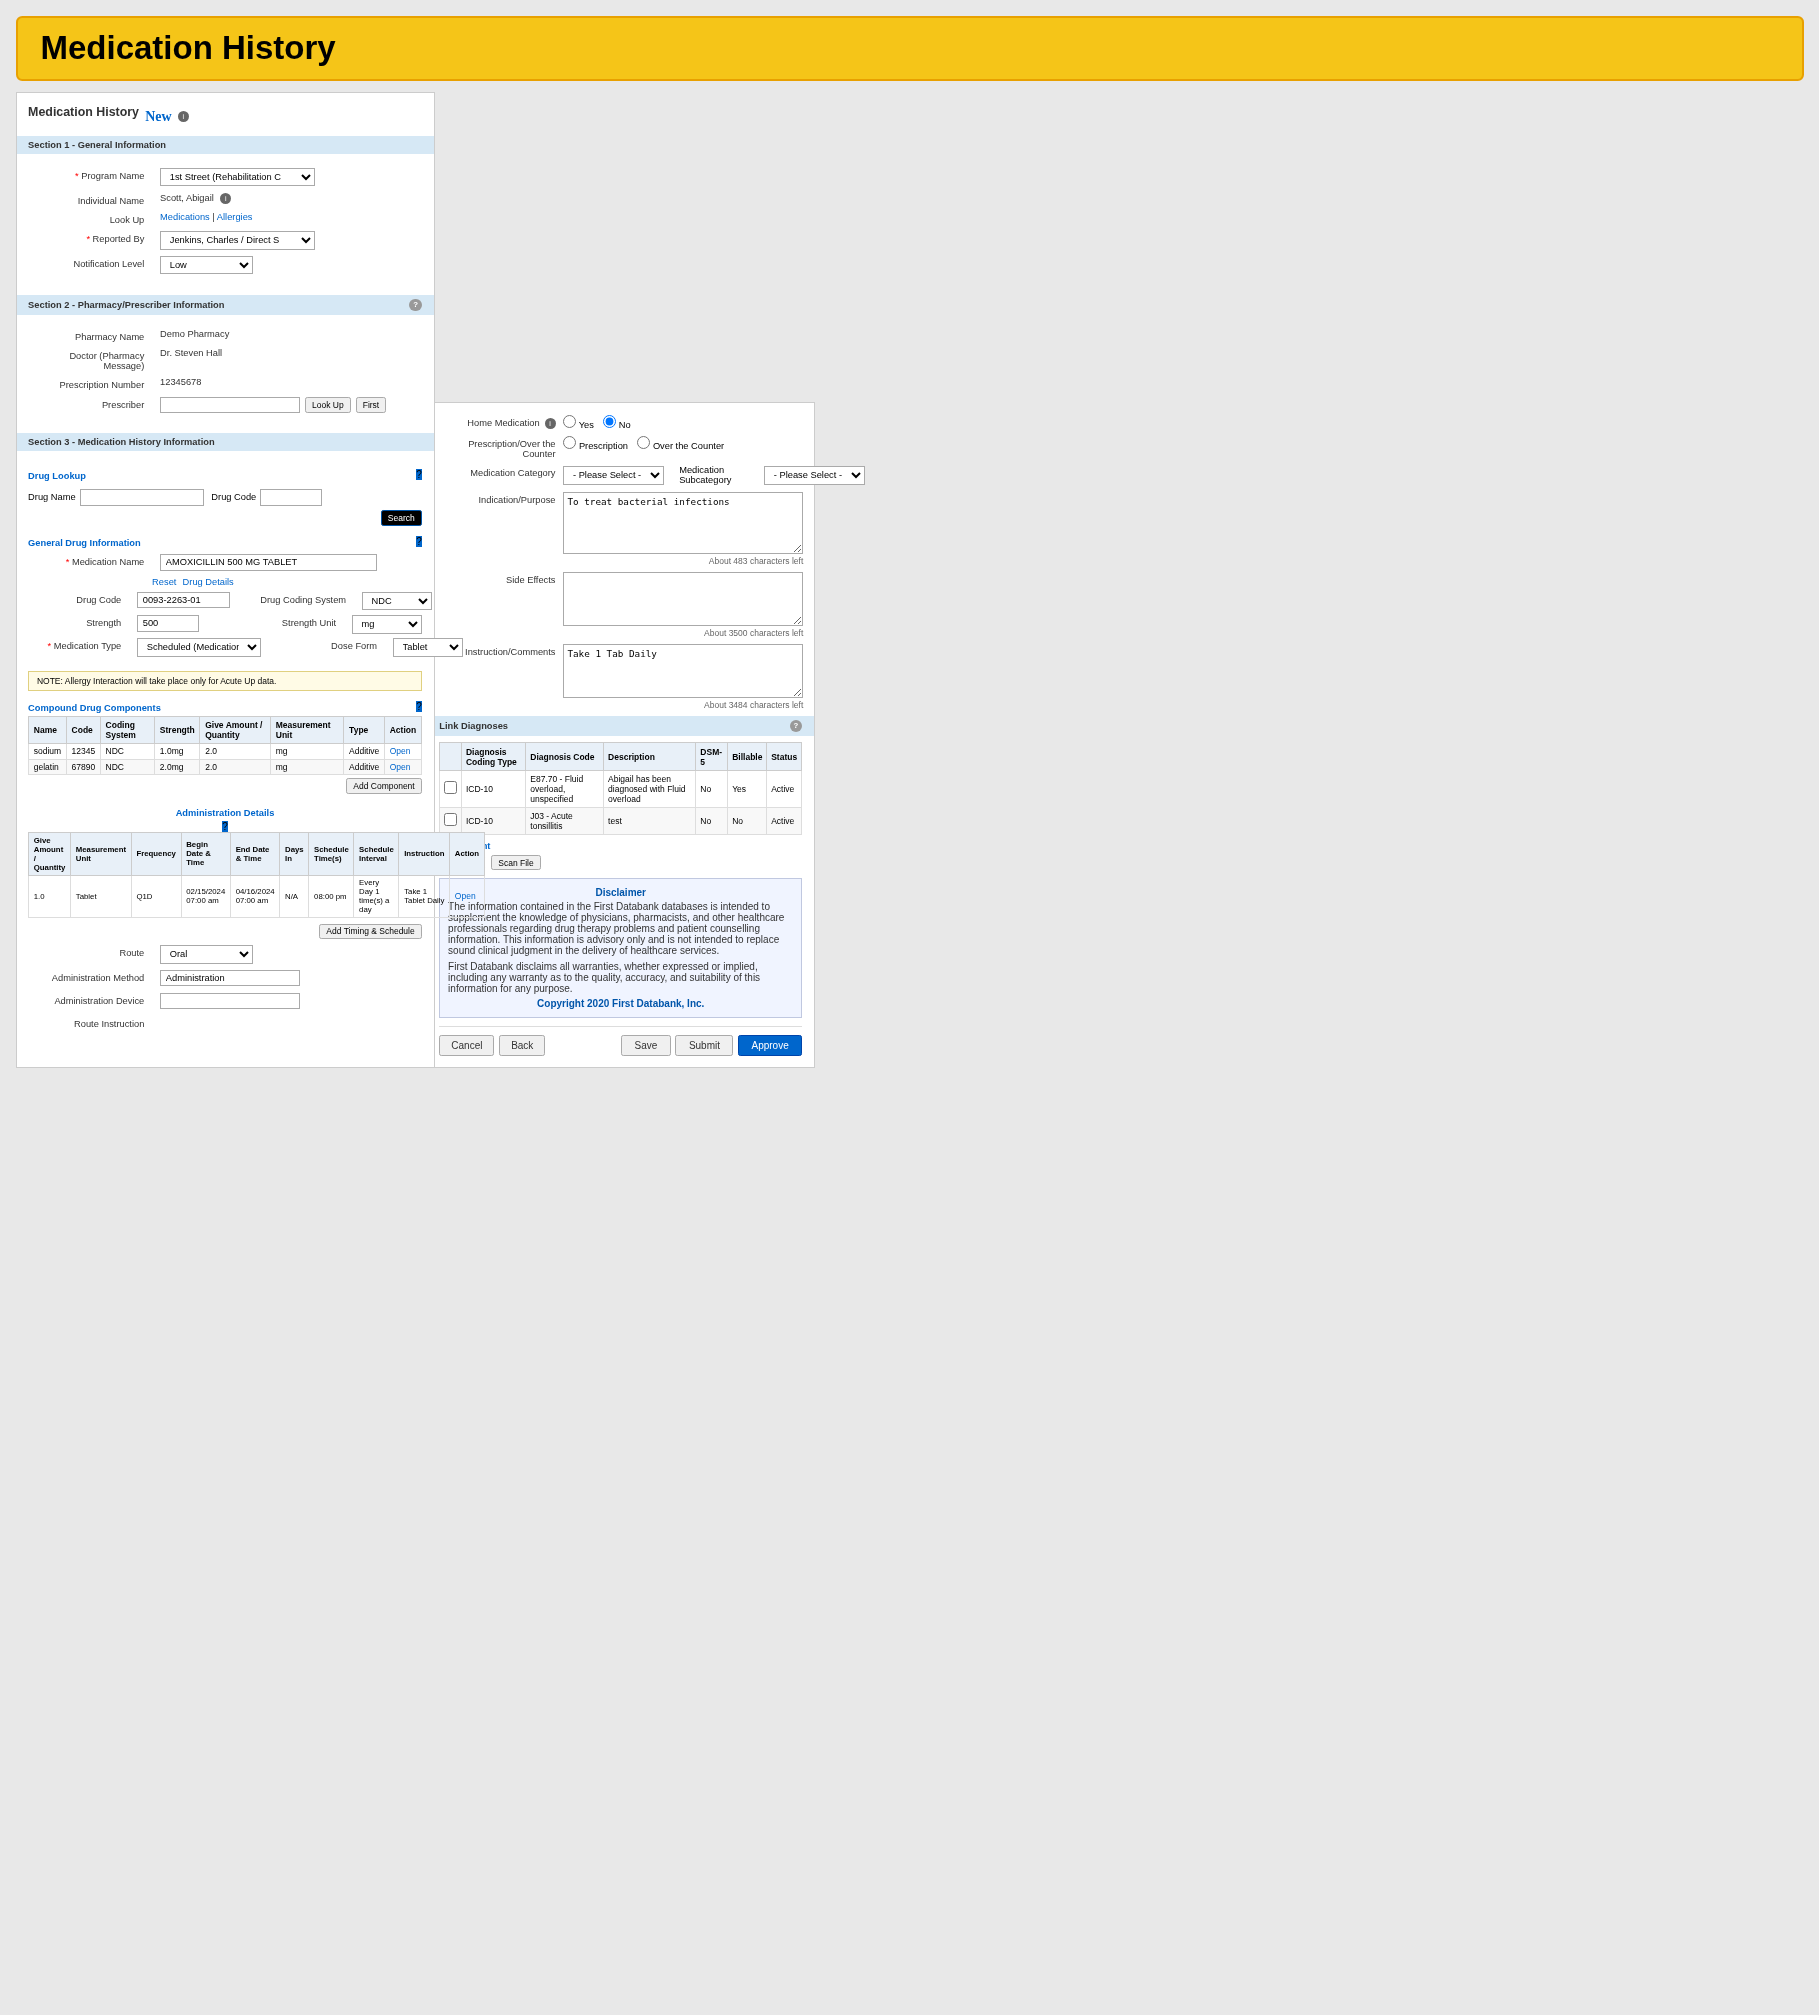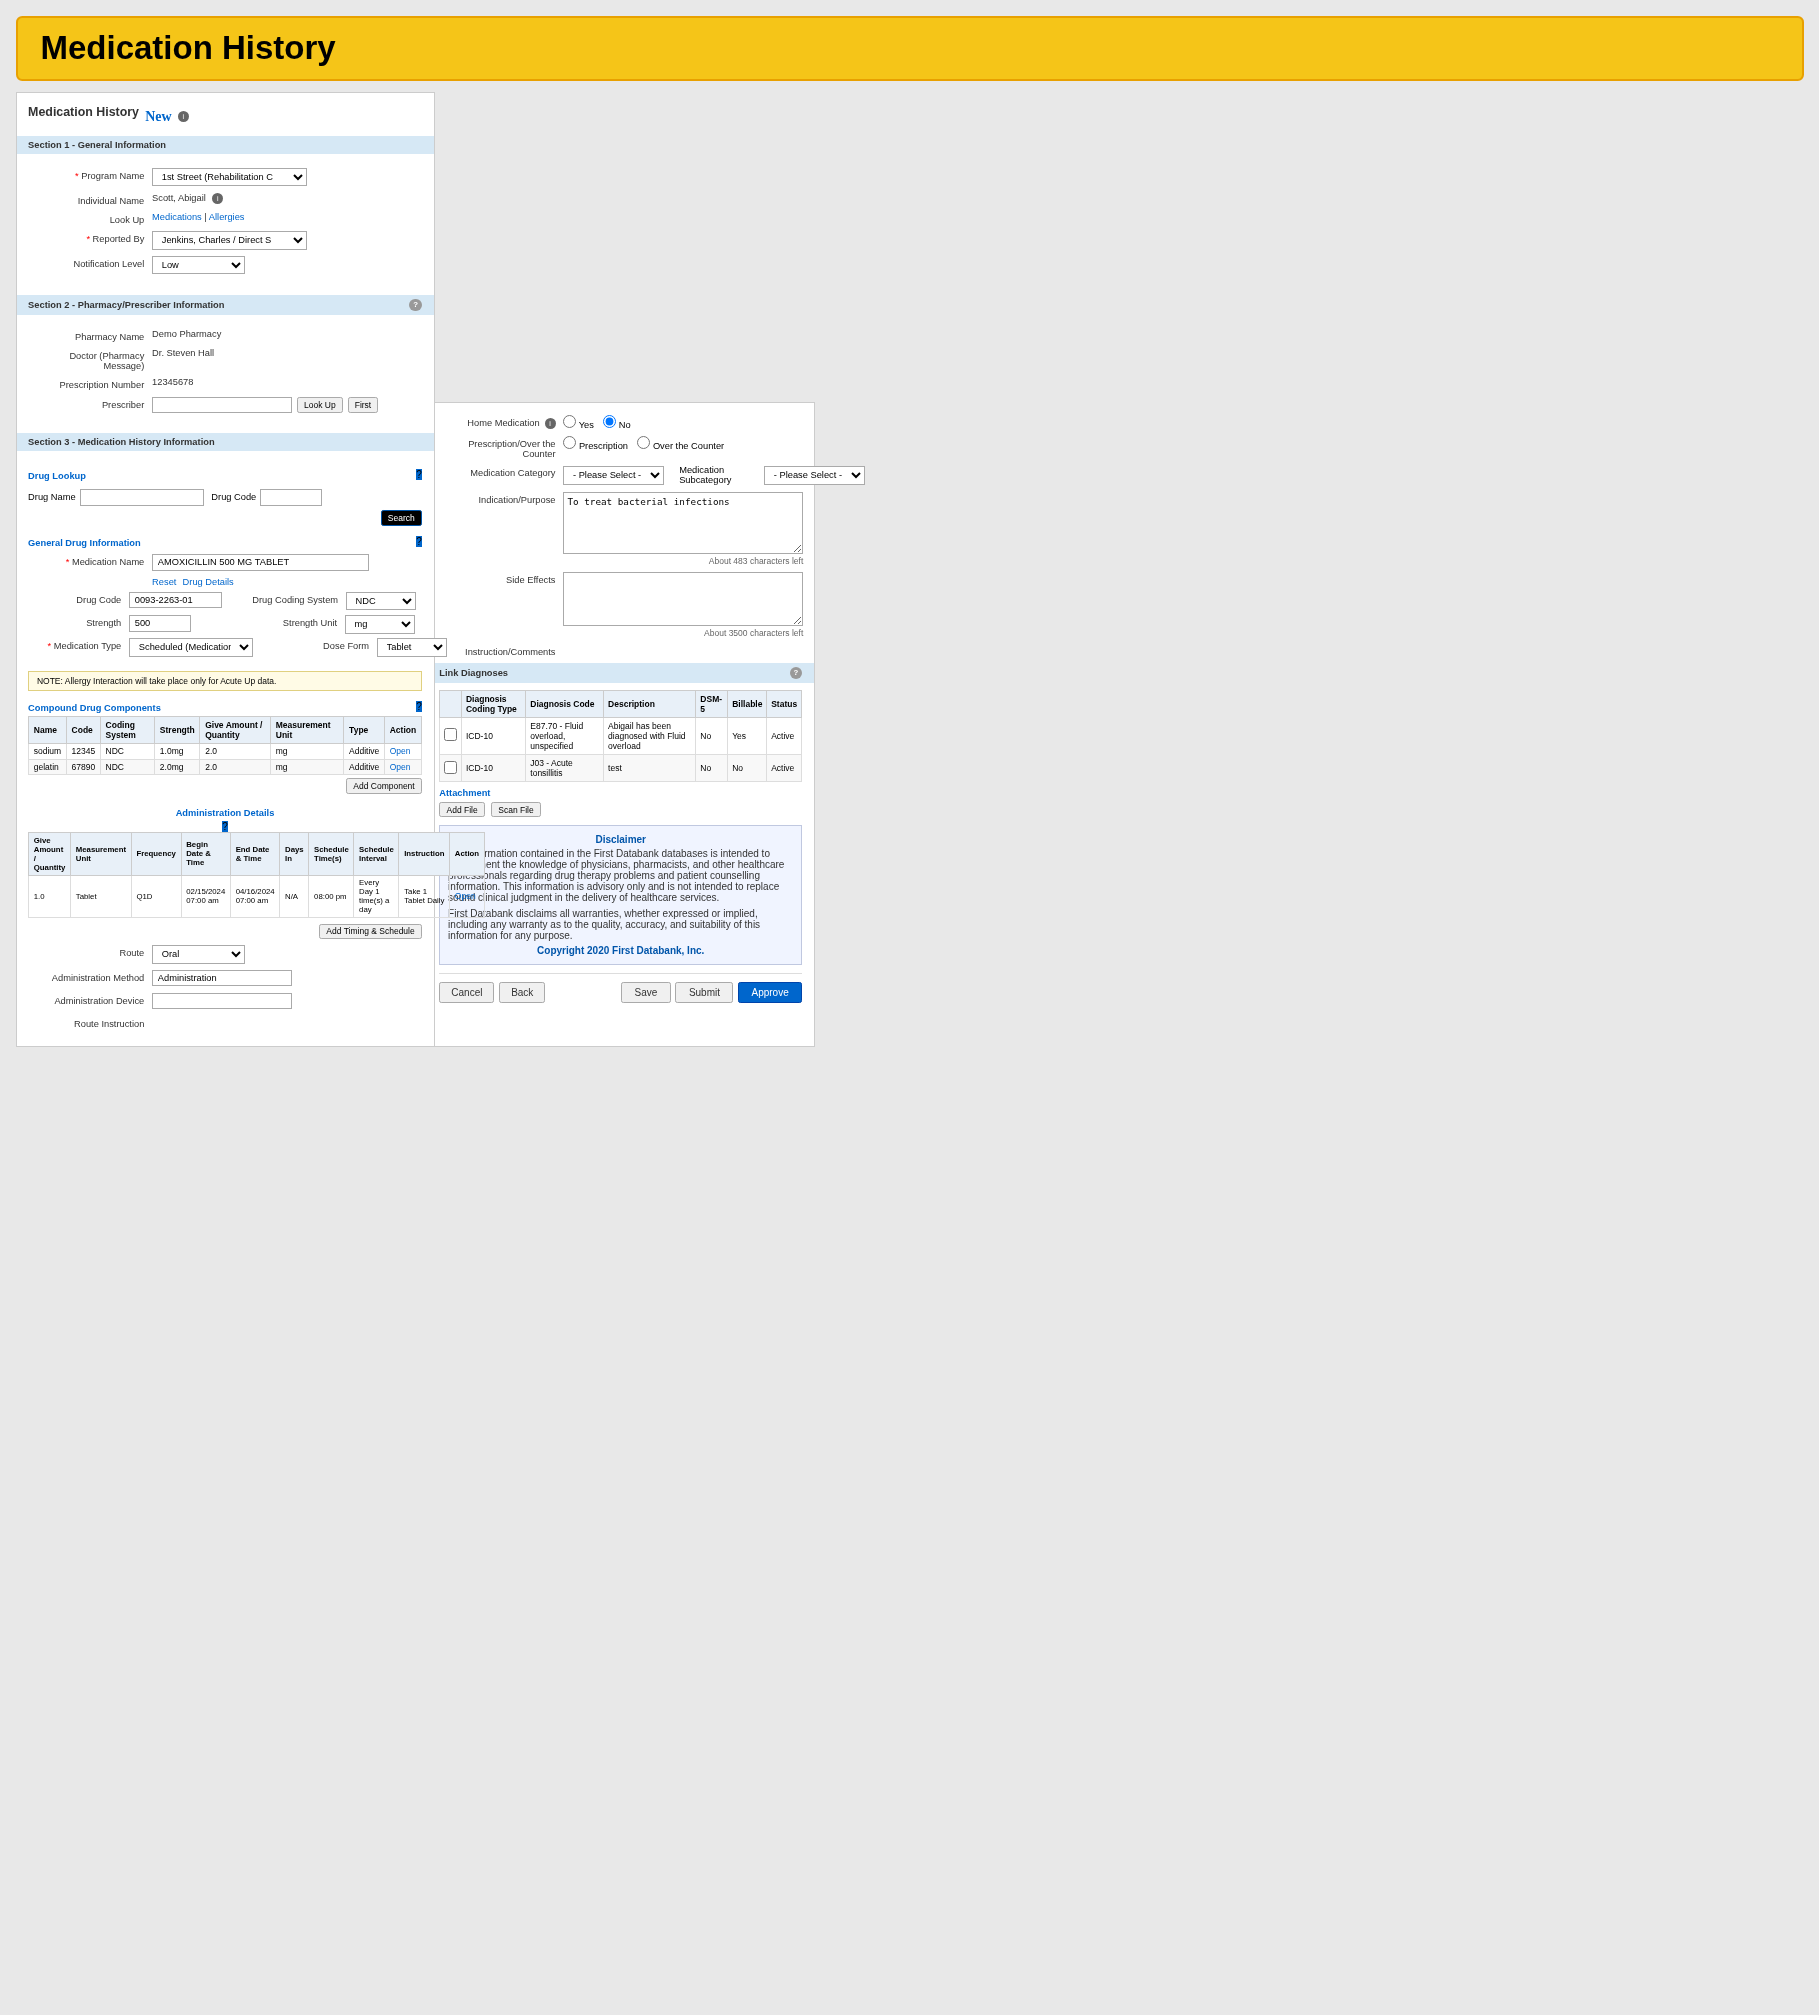--- a/index.html
+++ b/index.html
@@ -111,20 +111,21 @@
       flex-shrink: 0;
     }
     .form-label.required::before {
       content: "* ";
       color: red;
     }
     .form-value {
       flex: 1;
       font-size: 9.3px;
       color: #333;
+      margin-left: 8px;
     }
 
     .form-input {
       border: 0.8px solid #aaa;
       padding: 2.3px 4.7px;
       font-size: 9.3px;
       background: #fff;
       width: 100%;
     }
     .form-select {
@@ -710,20 +711,24 @@
       <div class="right-form-row">
         <div class="right-label">Side Effects</div>
         <div class="right-value">
           <textarea class="form-textarea" style="width: 240px; height: 47px;"></textarea>
           <div class="char-count">About 3500 characters left</div>
         </div>
       </div>
 
       <div class="right-form-row">
         <div class="right-label">Instruction/Comments</div>
+        <div class="right-value">
+          <textarea class="form-textarea" style="width: 240px; height: 39px;">Take 1 Tab Daily</textarea>
+          <div class="char-count">About 3484 characters left</div>
+        </div>
       </div>
 
       <div class="section-header" style="margin: 6.2px -11.6px; padding-left:11.6px;">
         <span>Link Diagnoses</span>
         <span class="help-icon" style="margin-right:3.9px;">?</span>
       </div>
 
       <table class="link-diagnoses-table" style="margin-bottom:6.2px;">
         <thead>
           <tr>

